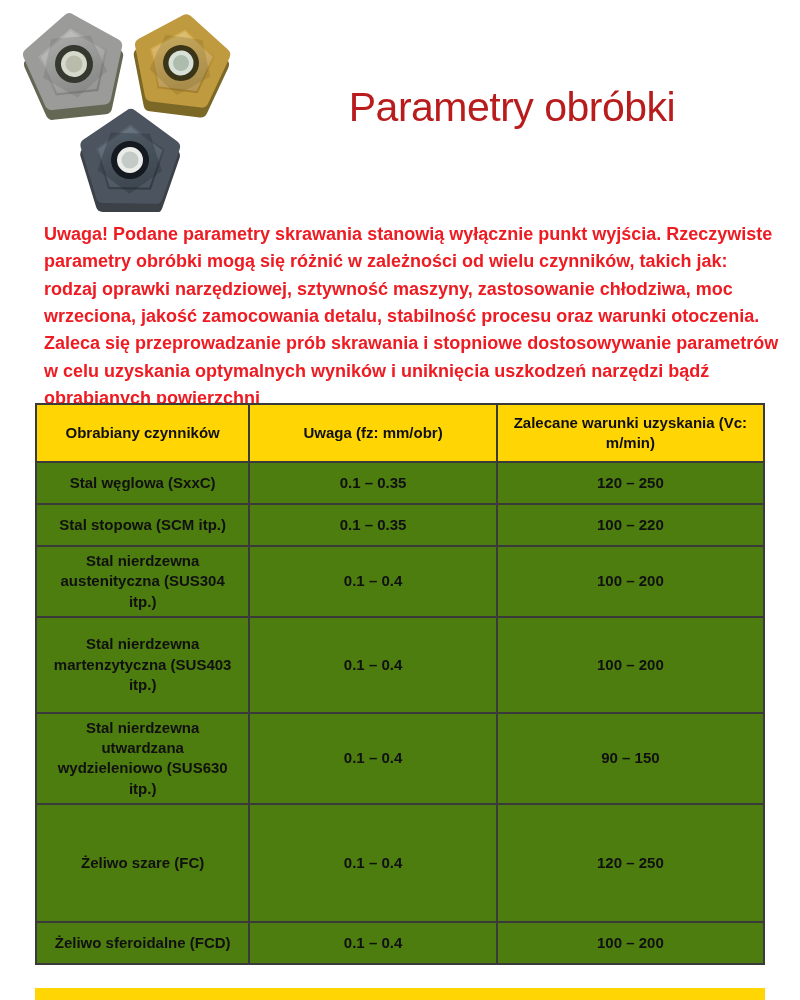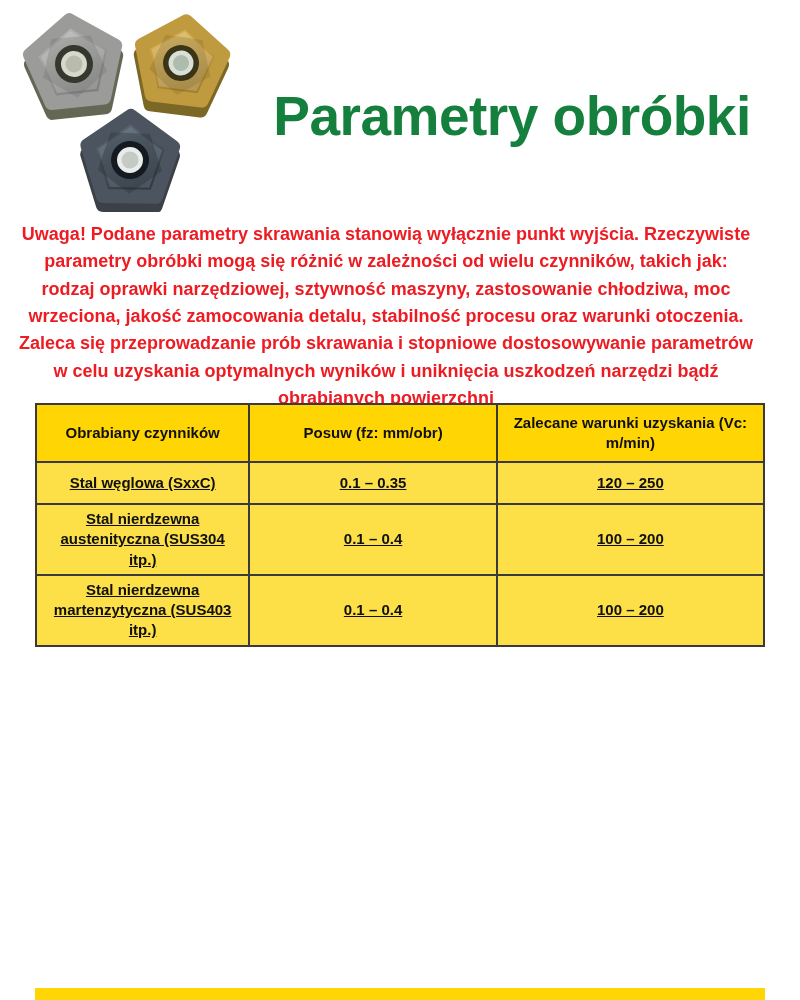--- a/index.html
+++ b/index.html
@@ -13,47 +13,47 @@
   .page { position: absolute; inset: 0; background: #fff; }
 
   .inserts-photo {
     position: absolute; left: 8px; top: 4px;
     width: 262px; height: 208px;
   }
 
   .page-title {
     position: absolute; left: 262px; top: 84px; width: 500px;
     text-align: center;
-    font-size: 55px; font-weight: 700; letter-spacing: -0.5px;
-    color: #15803d;
+    font-size: 41px; font-weight: 400; letter-spacing: -0.5px;
+    color: #b91c1c;
   }
 
   .warning-text {
-    position: absolute; left: 16px; top: 221px; width: 740px;
-    text-align: center;
+    position: absolute; left: 44px; top: 221px; width: 740px;
+    text-align: left;
     font-size: 18px; font-weight: 700; line-height: 1.52;
     color: var(--warning-red, #ee1b22);
   }
 
   table.params {
     position: absolute; left: 35px; top: 403px; width: 730px;
     border-collapse: collapse;
     table-layout: fixed;
   }
   table.params th, table.params td {
     border: 2px solid var(--table-border, #3a3a3a);
     text-align: center; vertical-align: middle;
     font-weight: 700; color: #101010;
     padding: 4px 10px;
   }
   table.params th {
     background: var(--accent-yellow, #ffd604);
     font-size: 15px; line-height: 1.35; height: 58px;
   }
-  table.params td { font-size: 15px; line-height: 1.35; background: #fde047; text-decoration: underline; }
+  table.params td { font-size: 15px; line-height: 1.35; background: #4d7c0f; }
   col.c-material { width: 29.3%; }
   col.c-feed     { width: 34.0%; }
   col.c-speed    { width: 36.7%; }
   tbody tr            { height: 42px; }
   tbody tr:nth-child(4) { height: 96px; }
   tbody tr:nth-child(5) { height: 56px; }
   tbody tr:nth-child(6) { height: 118px; }
   tbody tr:nth-child(9) { height: 58px; }
 
   .footer-accent-bar {
@@ -124,38 +124,58 @@
 
   <table class="params">
     <colgroup>
       <col class="c-material">
         <col class="c-feed">
         <col class="c-speed">
     </colgroup>
     <thead>
       <tr>
         <th>Obrabiany czynników</th>
-        <th>Posuw (fz: mm/obr)</th>
+        <th>Uwaga (fz: mm/obr)</th>
         <th>Zalecane warunki uzyskania (Vc: m/min)</th>
       </tr>
     </thead>
     <tbody>
         <tr>
           <td>Stal węglowa (SxxC)</td>
           <td>0.1 – 0.35</td>
           <td>120 – 250</td>
+        </tr>
+        <tr>
+          <td>Stal stopowa (SCM itp.)</td>
+          <td>0.1 – 0.35</td>
+          <td>100 – 220</td>
         </tr>
         <tr>
           <td>Stal nierdzewna austenityczna (SUS304 itp.)</td>
           <td>0.1 – 0.4</td>
           <td>100 – 200</td>
         </tr>
         <tr>
           <td>Stal nierdzewna martenzytyczna (SUS403 itp.)</td>
           <td>0.1 – 0.4</td>
           <td>100 – 200</td>
         </tr>
+        <tr>
+          <td>Stal nierdzewna utwardzana wydzieleniowo (SUS630 itp.)</td>
+          <td>0.1 – 0.4</td>
+          <td>90 – 150</td>
+        </tr>
+        <tr>
+          <td>Żeliwo szare (FC)</td>
+          <td>0.1 – 0.4</td>
+          <td>120 – 250</td>
+        </tr>
+        <tr>
+          <td>Żeliwo sferoidalne (FCD)</td>
+          <td>0.1 – 0.4</td>
+          <td>100 – 200</td>
+        </tr>
       </tbody>
   </table>
 
   <div class="footer-accent-bar"></div>
 
 </div>
 
 </body></html>

